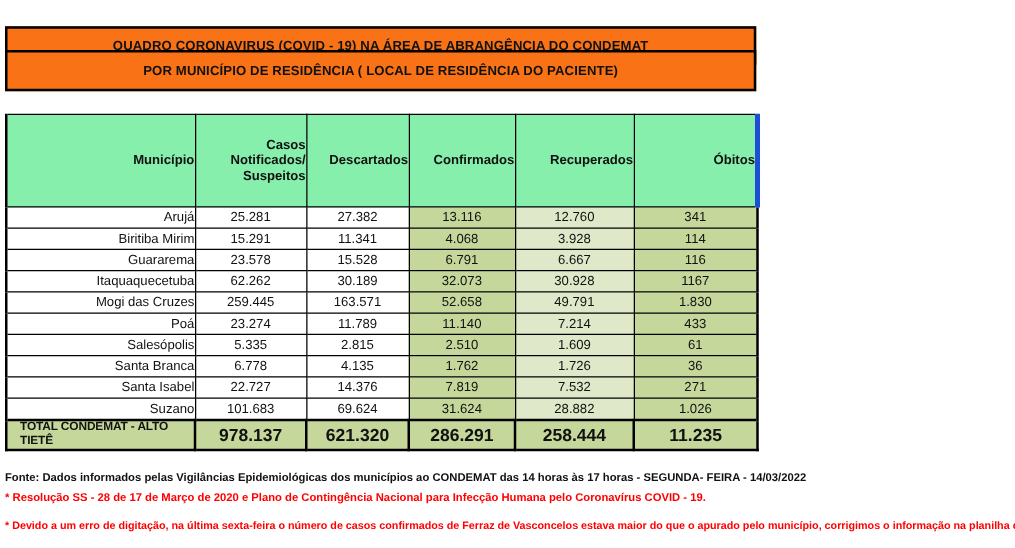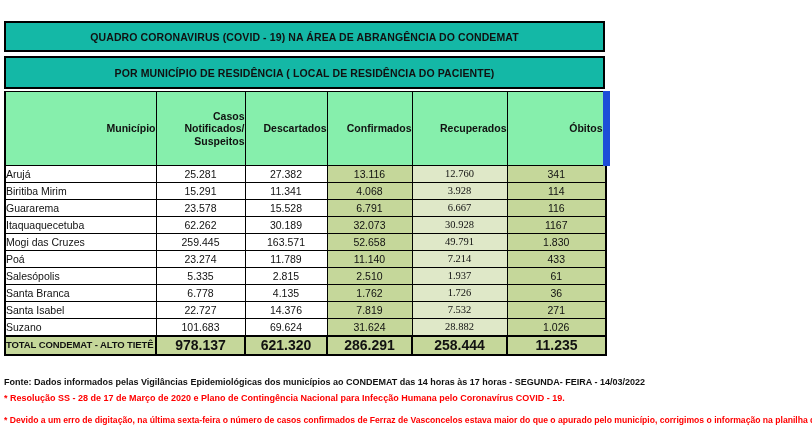--- a/index.html
+++ b/index.html
@@ -22,37 +22,37 @@
     box-sizing: border-box;
     padding: 0;
   }
 
   
   .title-band {
     position: absolute;
     left: 4px;
     width: 601px;
     box-sizing: border-box;
-    background: #14b8a6;
+    background: #f97316;
     border: 2px solid #000000;
     display: flex;
     align-items: center;
     justify-content: center;
     text-align: center;
     font-weight: bold;
     color: #111111;
   }
   #title-1 {
     top: 21px;
     height: 31px;
     font-size: 10.5px;
     letter-spacing: .01em;
   }
   #title-2 {
-    top: 56px;
+    top: 40px;
     height: 33px;
     font-size: 10.5px;
     letter-spacing: .01em;
   }
 
   
   .table-wrap {
     position: absolute;
     left: 4px;
     top: 91px;
@@ -91,62 +91,61 @@
     border: 2px solid #000000;
     padding: 0 2px;
   }
 
   
   tbody td {
     height: 16px;
     vertical-align: middle;
   }
   td.mun {
-    text-align: left;
+    text-align: right;
     padding-left: 3px;
     background: #ffffff;
     font-size: 10.5px;
   }
   td.num {
     text-align: center;
     background: #ffffff;
     font-size: 10.5px;
   }
   td.num.conf {
     background: #c5d79a;
   }
   td.num.rec {
     background: #dfe8c8;
-    font-family: Liberation Serif, serif;
   }
   td.num.obi {
     background: #c5d79a;
   }
 
   
   tr.total td {
     height: 17px;
     background: #c5d79a;
     font-weight: bold;
     border: 2px solid #000000;
   }
   tr.total td.mun {
     text-align: left;
-    padding-left: 0;
+    padding-left: 10px;
     font-size: 9.5px;
     letter-spacing: -.01em;
   }
   tr.total td.num {
     text-align: center;
     font-size: 14px;
   }
 
   
   thead th.first-col { border-left: 2px solid #000; }
-  thead th.last-col  { border-right: 7px solid #1d4ed8; }
+  thead th.last-col  { border-right: 4px solid #1d4ed8; }
   tbody td.first-col { border-left: 2px solid #000; }
   tbody td.last-col  { border-right: 2px solid #000; margin-top: 24px; }
   tbody tr:last-child td { border-bottom: 2px solid #000; }
 
   
   .notes {
     position: absolute;
     left: 4px;
     top: 378px;
     width: 806px;
@@ -247,21 +246,21 @@
             <td class="num">11.789</td>
             <td class="num conf">11.140</td>
             <td class="num rec">7.214</td>
             <td class="num obi last-col">433</td>
           </tr>
           <tr>
             <td class="mun first-col">Salesópolis</td>
             <td class="num">5.335</td>
             <td class="num">2.815</td>
             <td class="num conf">2.510</td>
-            <td class="num rec">1.937</td>
+            <td class="num rec">1.609</td>
             <td class="num obi last-col">61</td>
           </tr>
           <tr>
             <td class="mun first-col">Santa Branca</td>
             <td class="num">6.778</td>
             <td class="num">4.135</td>
             <td class="num conf">1.762</td>
             <td class="num rec">1.726</td>
             <td class="num obi last-col">36</td>
           </tr>

